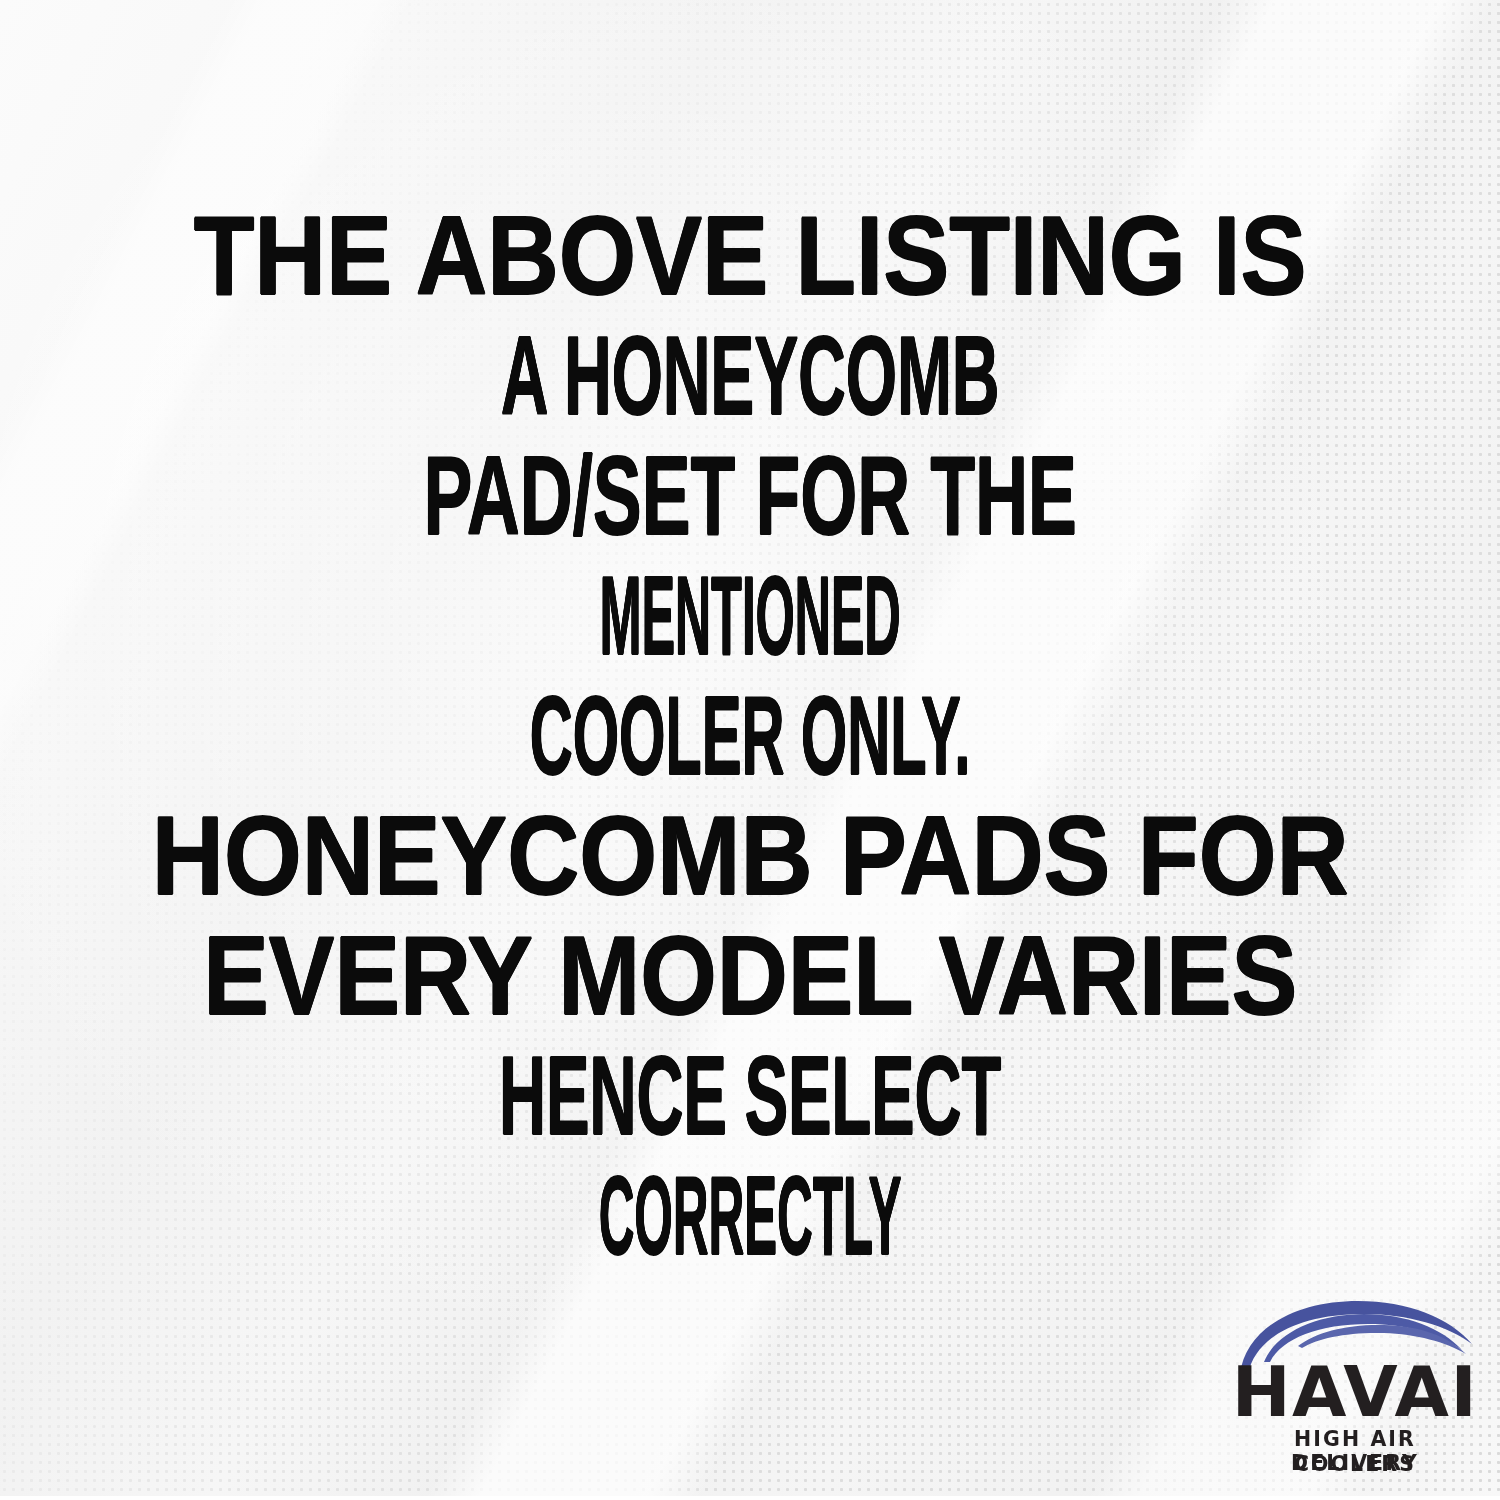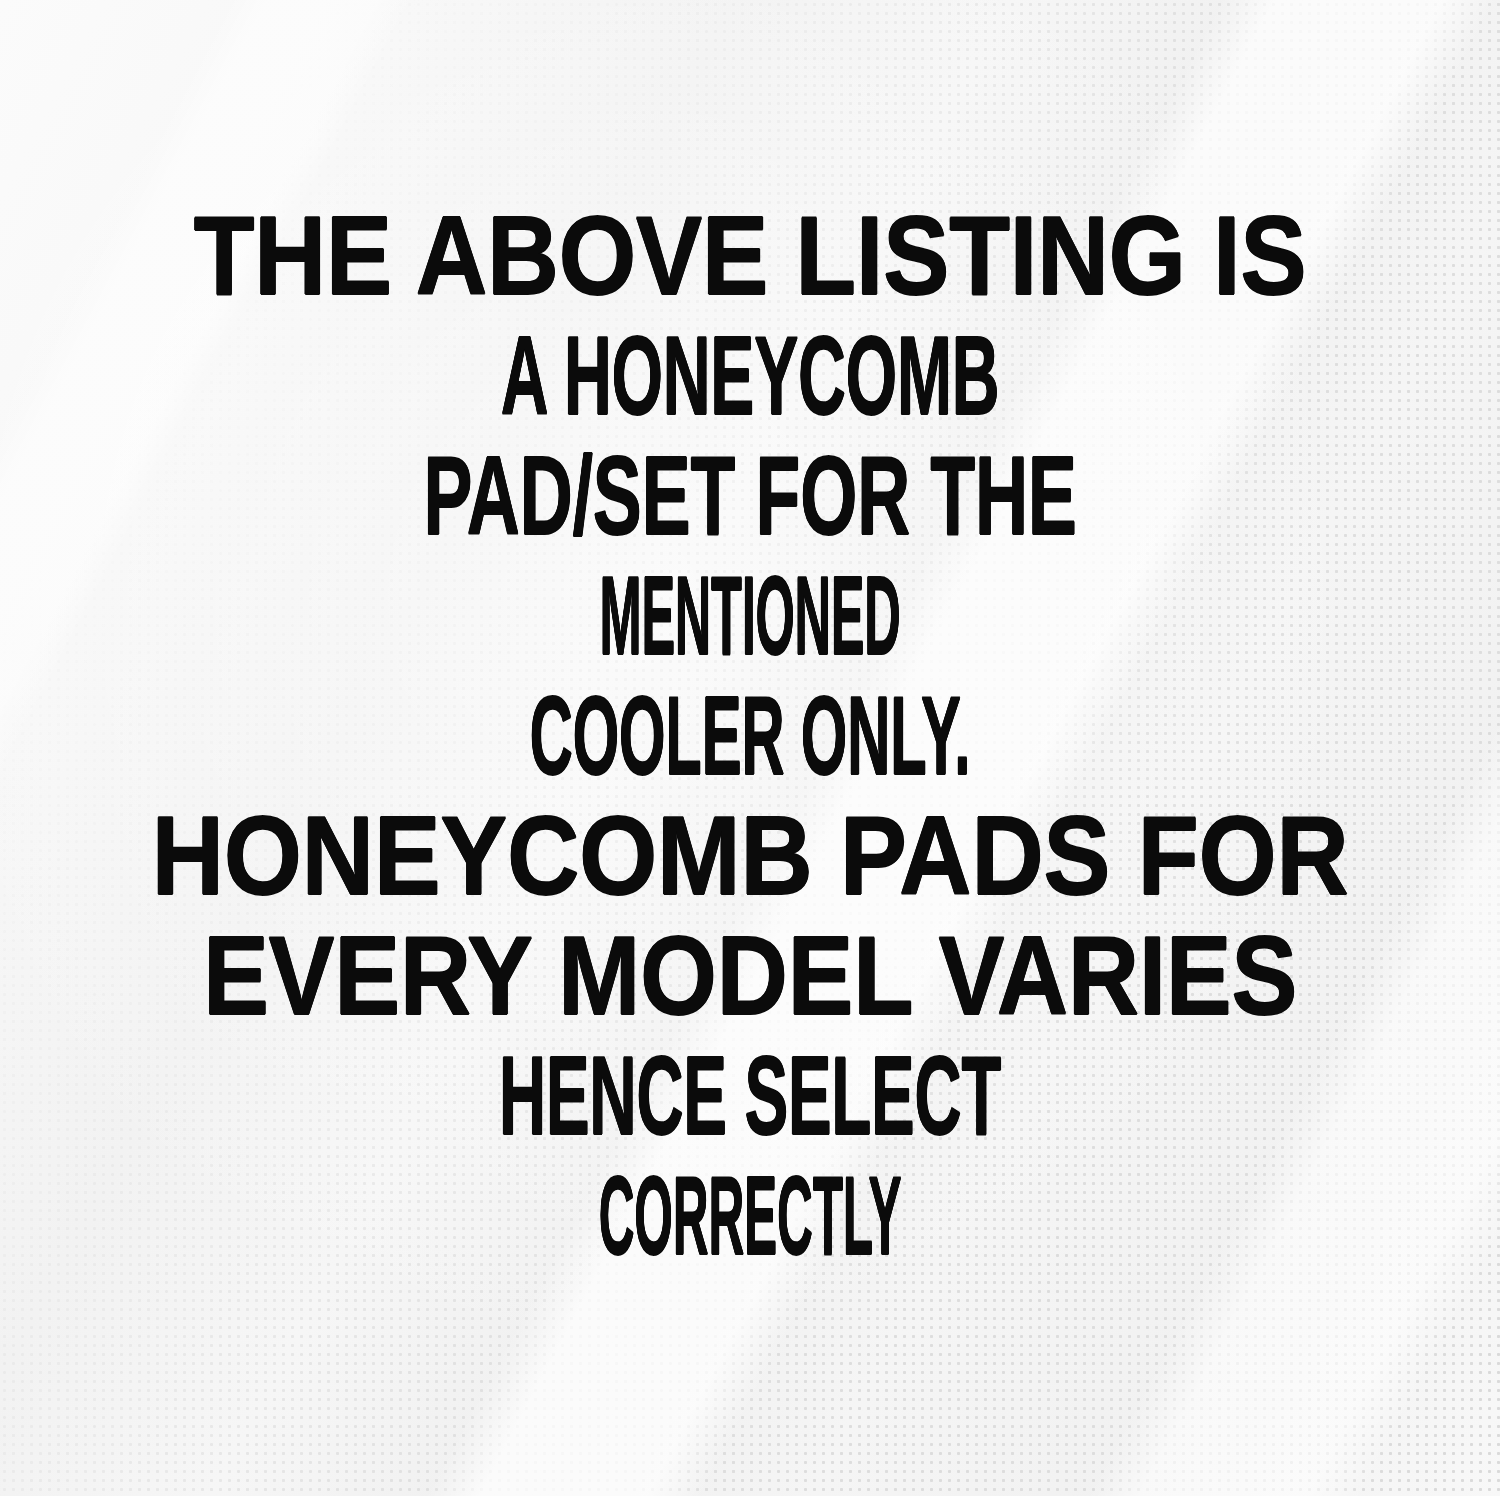--- a/index.html
+++ b/index.html
@@ -168,14 +168,24 @@
     <span class="hl-line" style="transform: scaleX(0.5915);">A HONEYCOMB</span>
     <span class="hl-line" style="transform: scaleX(0.6585);">PAD/SET FOR THE</span>
     <span class="hl-line" style="transform: scaleX(0.4507);">MENTIONED</span>
     <span class="hl-line" style="transform: scaleX(0.5352);">COOLER ONLY.</span>
     <span class="hl-line" style="transform: scaleX(0.8979);">HONEYCOMB PADS FOR</span>
     <span class="hl-line" style="transform: scaleX(0.8838);">EVERY MODEL VARIES</span>
     <span class="hl-line" style="transform: scaleX(0.5845);">HENCE SELECT</span>
     <span class="hl-line" style="transform: scaleX(0.4437);">CORRECTLY</span>
   </div>
 
+  <div class="logo">
+    <svg class="logo-arcs" viewBox="0 0 244 74" xmlns="http://www.w3.org/2000/svg">
+      <path d="M4 74 C 10 28, 60 1, 122 1 C 172 1, 214 18, 236 44 C 212 26, 172 14, 128 14 C 64 14, 20 36, 12 74 Z" fill="#47539e"></path>
+      <path d="M28 62 C 40 32, 82 14, 128 14 C 170 14, 206 28, 226 50 C 204 34, 170 24, 132 24 C 84 24, 46 38, 34 62 Z" fill="#4d5aa6"></path>
+      <path d="M62 46 C 80 32, 112 24, 148 25 C 184 26, 212 36, 230 54 C 210 42, 180 34, 148 33 C 112 32, 82 38, 66 48 Z" fill="#5a66ad"></path>
+    </svg>
+    <div class="logo-word">HAVAI</div>
+    <div class="logo-tag1">HIGH AIR DELIVERY</div>
+    <div class="logo-tag2">COOLERS</div>
+  </div>
 
 </div>
 
 </body></html>

